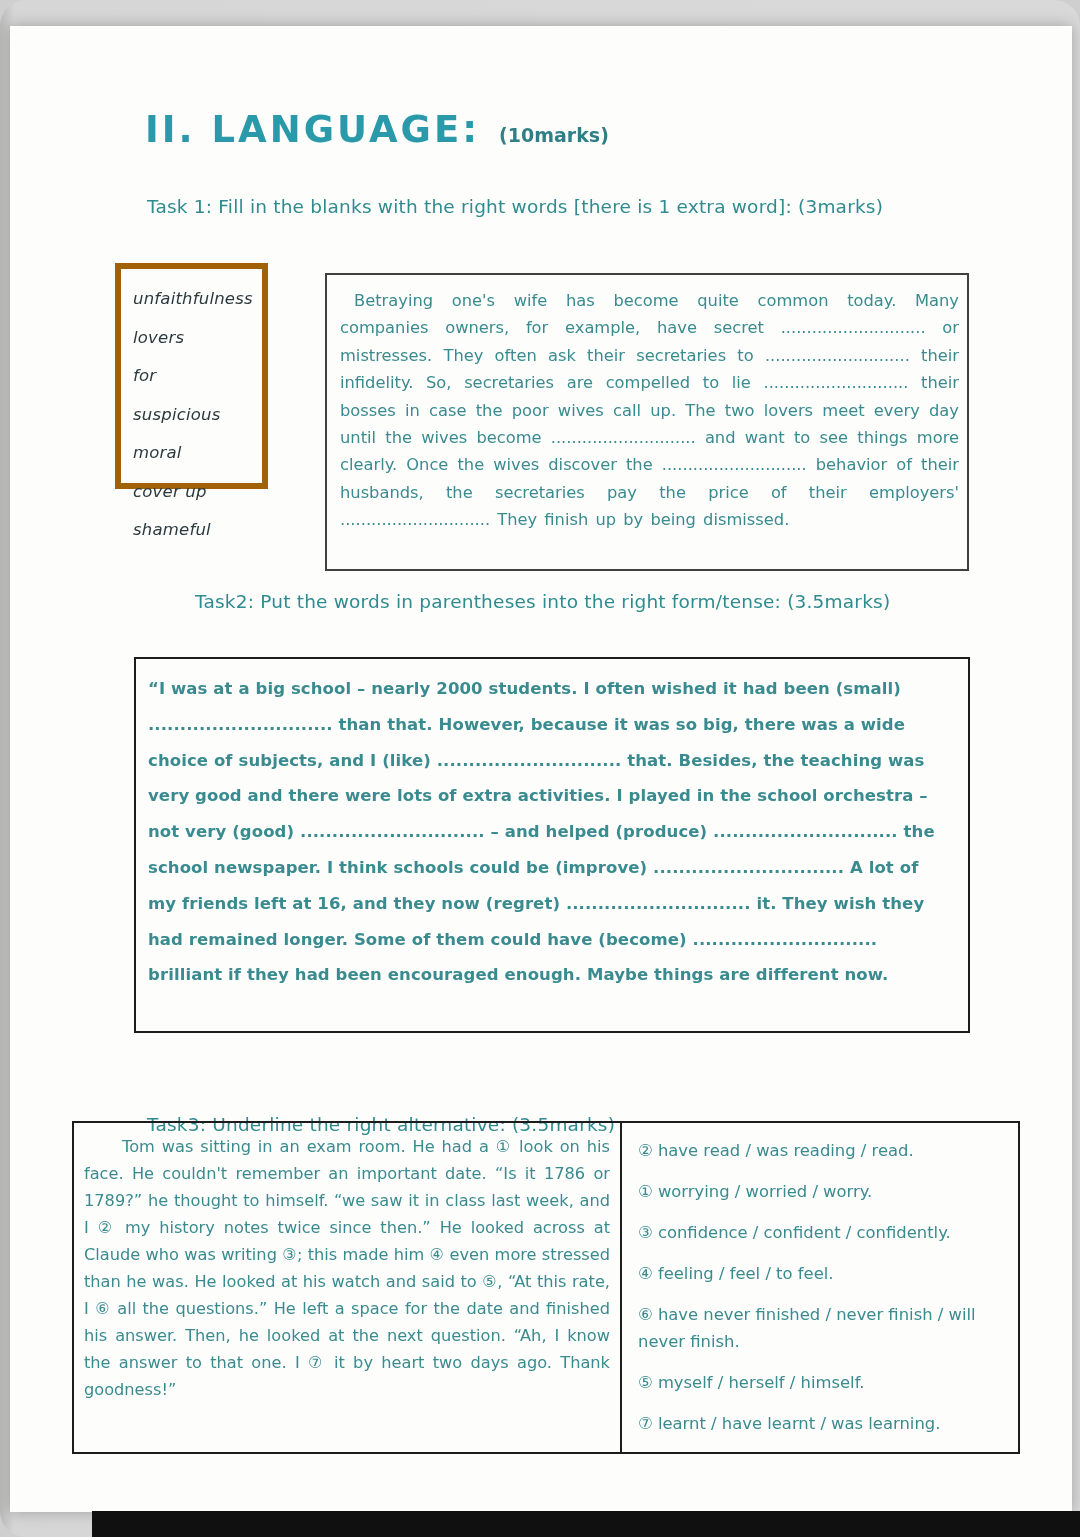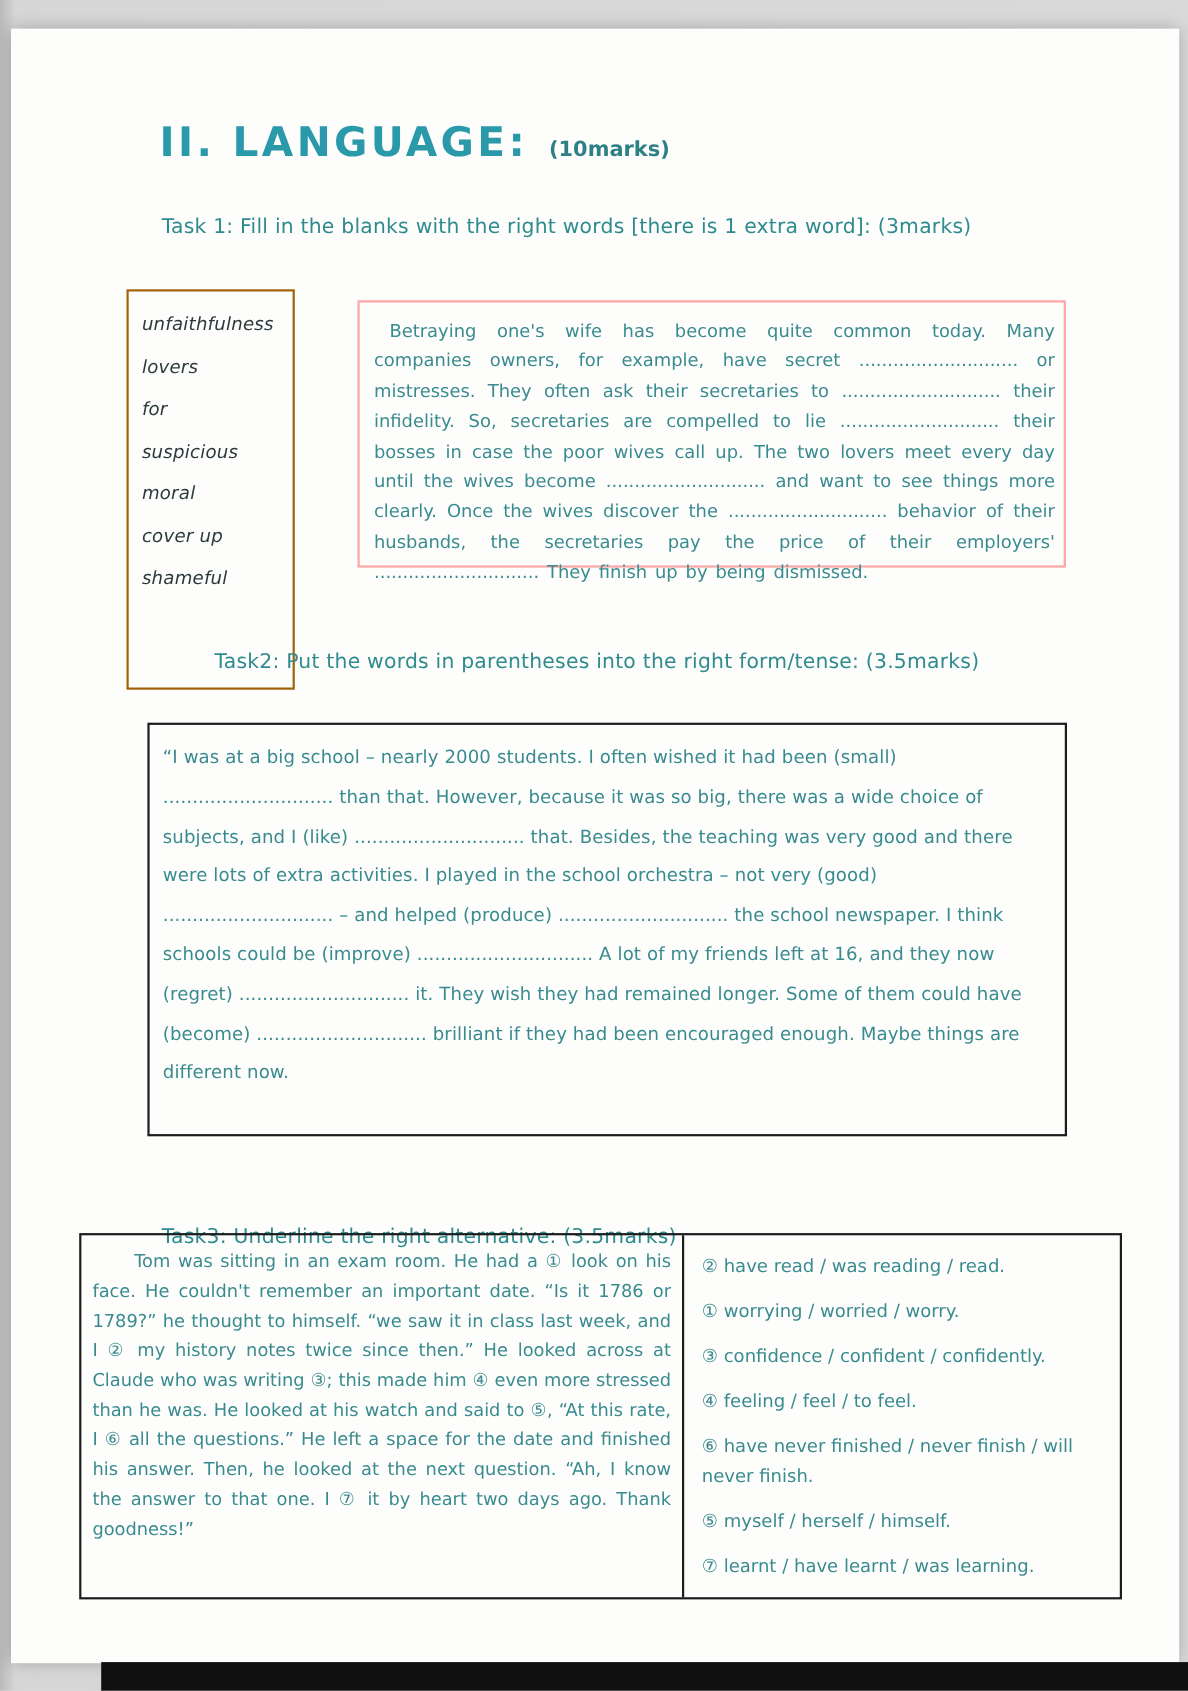--- a/index.html
+++ b/index.html
@@ -7,20 +7,21 @@
   body {
     font-family: "DejaVu Sans", "Liberation Sans", sans-serif;
     background: #cfcfcf;
     position: relative;
     overflow: hidden;
   }
   .canvas {
     position: absolute;
     inset: 0;
     background: linear-gradient(90deg, #b9b9b9 0px, #d6d6d6 14px, #d9d9d9 100%);
+    border-radius: 26px;
   }
   .page {
     position: absolute;
     left: 10px; top: 26px;
     width: 1062px; height: 1486px;
     background: #fdfdfc;
     box-shadow: 0 0 14px rgba(0,0,0,0.25);
   }
   
   .heading-row { position: absolute; left: 135px; top: 82px; white-space: nowrap; }
@@ -44,56 +45,57 @@
     letter-spacing: 0.2px;
   }
   .task1-title { top: 170px; }
   .task2-title { top: 565px; margin-left: 48px; }
   .task3-title { top: 1088px; }
 
   
   .wordbank-box {
     position: absolute;
     left: 105px; top: 237px;
-    width: 153px; height: 364px;
-    border: 2px solid #a16207;
+    width: 153px; height: 226px;
+    border: 6px solid #a16207;
     padding: 20px 0 0 12px;
   }
   .word {
     font-style: italic;
     font-size: 16.5px;
     color: #2c3a3e;
     height: 38.5px;
     letter-spacing: 0.2px;
   }
 
   
   .passage1-box {
     position: absolute;
     left: 315px; top: 247px;
-    width: 644px; height: 243px;
-    border: 2px solid #fca5a5;
+    width: 644px; height: 298px;
+    border: 2px solid #404040;
     padding: 12px 8px 0 13px;
   }
   .passage1 {
     font-size: 16.3px;
     line-height: 27.4px;
     color: #3a8b8f;
     text-align: justify;
     text-indent: 14px;
     word-spacing: 2px;
   }
 
   
   .task2-box {
     position: absolute;
     left: 124px; top: 631px;
     width: 836px; height: 376px;
     border: 2px solid #1c1c1c;
     padding: 12px 16px 0 12px;
+    font-weight: bold;
   }
   .passage2 {
     font-size: 16.5px;
     line-height: 35.8px;
     color: #3a8b8f;
     text-align: left;
     letter-spacing: 0.1px;
   }
 
   

